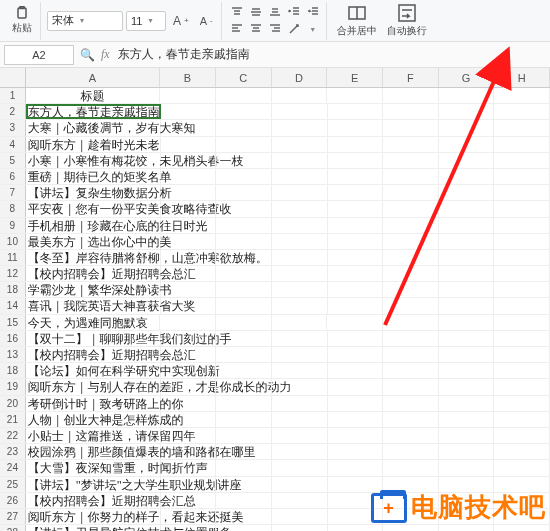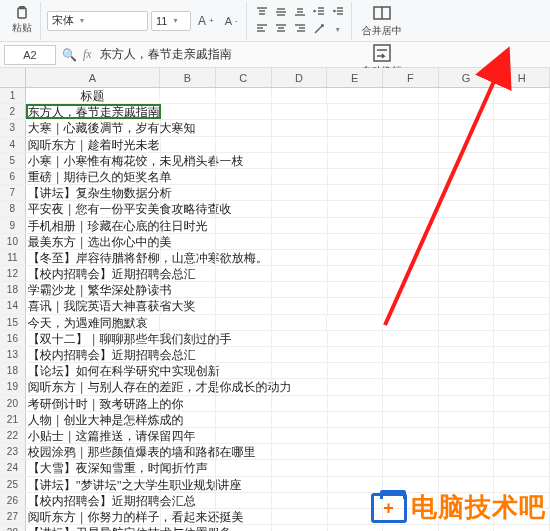--- a/index.html
+++ b/index.html
@@ -19,21 +19,21 @@
   .dd { font-size: 8px; color: #888; }
   .align-grid { display: flex; flex-direction: column; gap: 1px; }
   .align-row { display: flex; gap: 1px; }
   .align-cell { width: 18px; height: 16px; display:flex; align-items:center; justify-content:center; }
   .align-cell svg { width: 12px; height: 12px; stroke:#666; fill:none; stroke-width:1.5;}
   .big-btn { display:flex; flex-direction:column; align-items:center; justify-content:center; width:48px; font-size:10px; color:#444; gap:2px; cursor:pointer; padding:2px 0;}
   .big-btn svg { width:18px; height:18px; stroke:#555; fill:none; stroke-width:1.5;}
 
   
   .fxrow { height: 26px; background:#fafafa; border-bottom:1px solid #e0e0e0; display:flex; align-items:center; padding:0 4px; gap:6px;}
-  .namebox { width:52px; height:20px; border:1px solid #ccc; background:#fff; display:flex; align-items:center; justify-content:center; font-size:11px; color:#444;}
+  .namebox { width:70px; height:20px; border:1px solid #ccc; background:#fff; display:flex; align-items:center; justify-content:center; font-size:11px; color:#444;}
   .fxicons { display:flex; gap:6px; align-items:center; color:#888; font-size:12px;}
   .fxinput { flex:1; height:20px; border:none; background:transparent; font-size:12px; color:#333; padding:0 2px; font-family:"SimSun","宋体",serif;}
 
   
   .sheet { position:relative; background:#fff; height:calc(531px - 42px - 26px); overflow:hidden; }
   .colheaders { display:flex; height:20px; border-bottom:1px solid #ccc; }
   .corner { width:26px; border-right:1px solid #ccc; background:#f3f3f3;}
   .colh { border-right:1px solid #ddd; background:#f3f3f3; text-align:center; font-size:11px; color:#555; line-height:20px;}
   .rows { }
   .row { display:flex; height:16.2px; border-bottom:1px solid #eee; }
@@ -62,21 +62,21 @@
           <rect x="3" y="2" width="8" height="10" rx="1"></rect>
           <rect x="5" y="0.5" width="4" height="2"></rect>
         </svg>
       <span>粘贴</span>
     </div>
   </div>
 
   <div class="tool-group">
     <div class="stack" style="gap:3px;">
       <div style="display:flex; gap:3px; align-items:center;">
-        <div class="font-select" style="width:101px;">
+        <div class="font-select" style="width:76px;">
           <span>宋体</span>
             <span class="dd">▾</span>
         </div>
         <div class="font-select" style="width:40px;">
           <span>11</span>
             <span class="dd">▾</span>
         </div>
         <div class="btn-small" style="font-size:12px;">A<sup style="font-size:8px;">+</sup></div>
         <div class="btn-small" style="font-size:11px;">A<sup style="font-size:8px;">-</sup></div>
       </div>
@@ -133,21 +133,21 @@
               <path d="M2 10 L10 2 M8 2h2v2"></path>
             </svg>
           </div>
         <div class="align-cell">
             <span class="dd">▾</span>
           </div>
       </div>
     </div>
   </div>
 
-  <div class="tool-group" style="border-right:none;flex-direction:column;">
+  <div class="tool-group" style="border-right:none;">
     <div class="big-btn">
       <svg>
           <rect x="1" y="3" width="16" height="12"></rect>
           <path d="M9 3v12"></path>
         </svg>
       <span>合并居中</span>
     </div>
     <div class="big-btn">
       <svg>
           <rect x="1" y="1" width="16" height="16"></rect>

